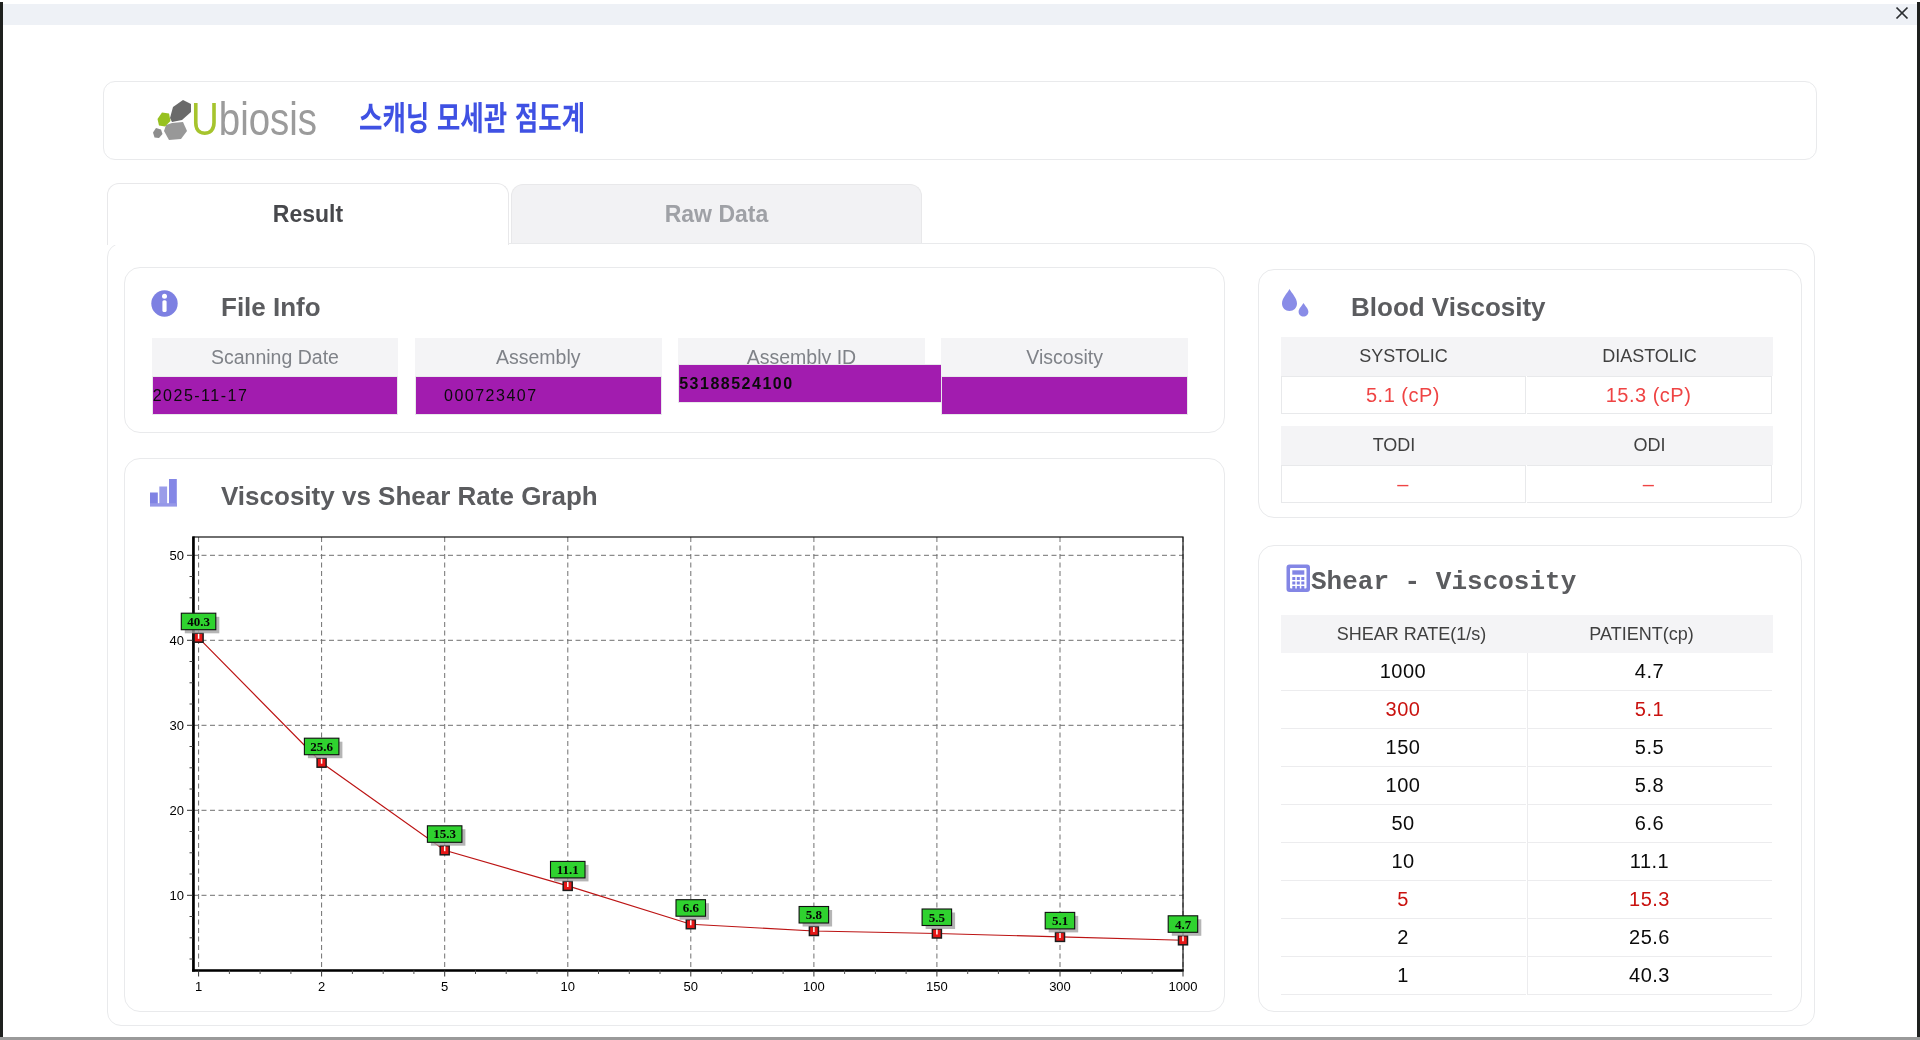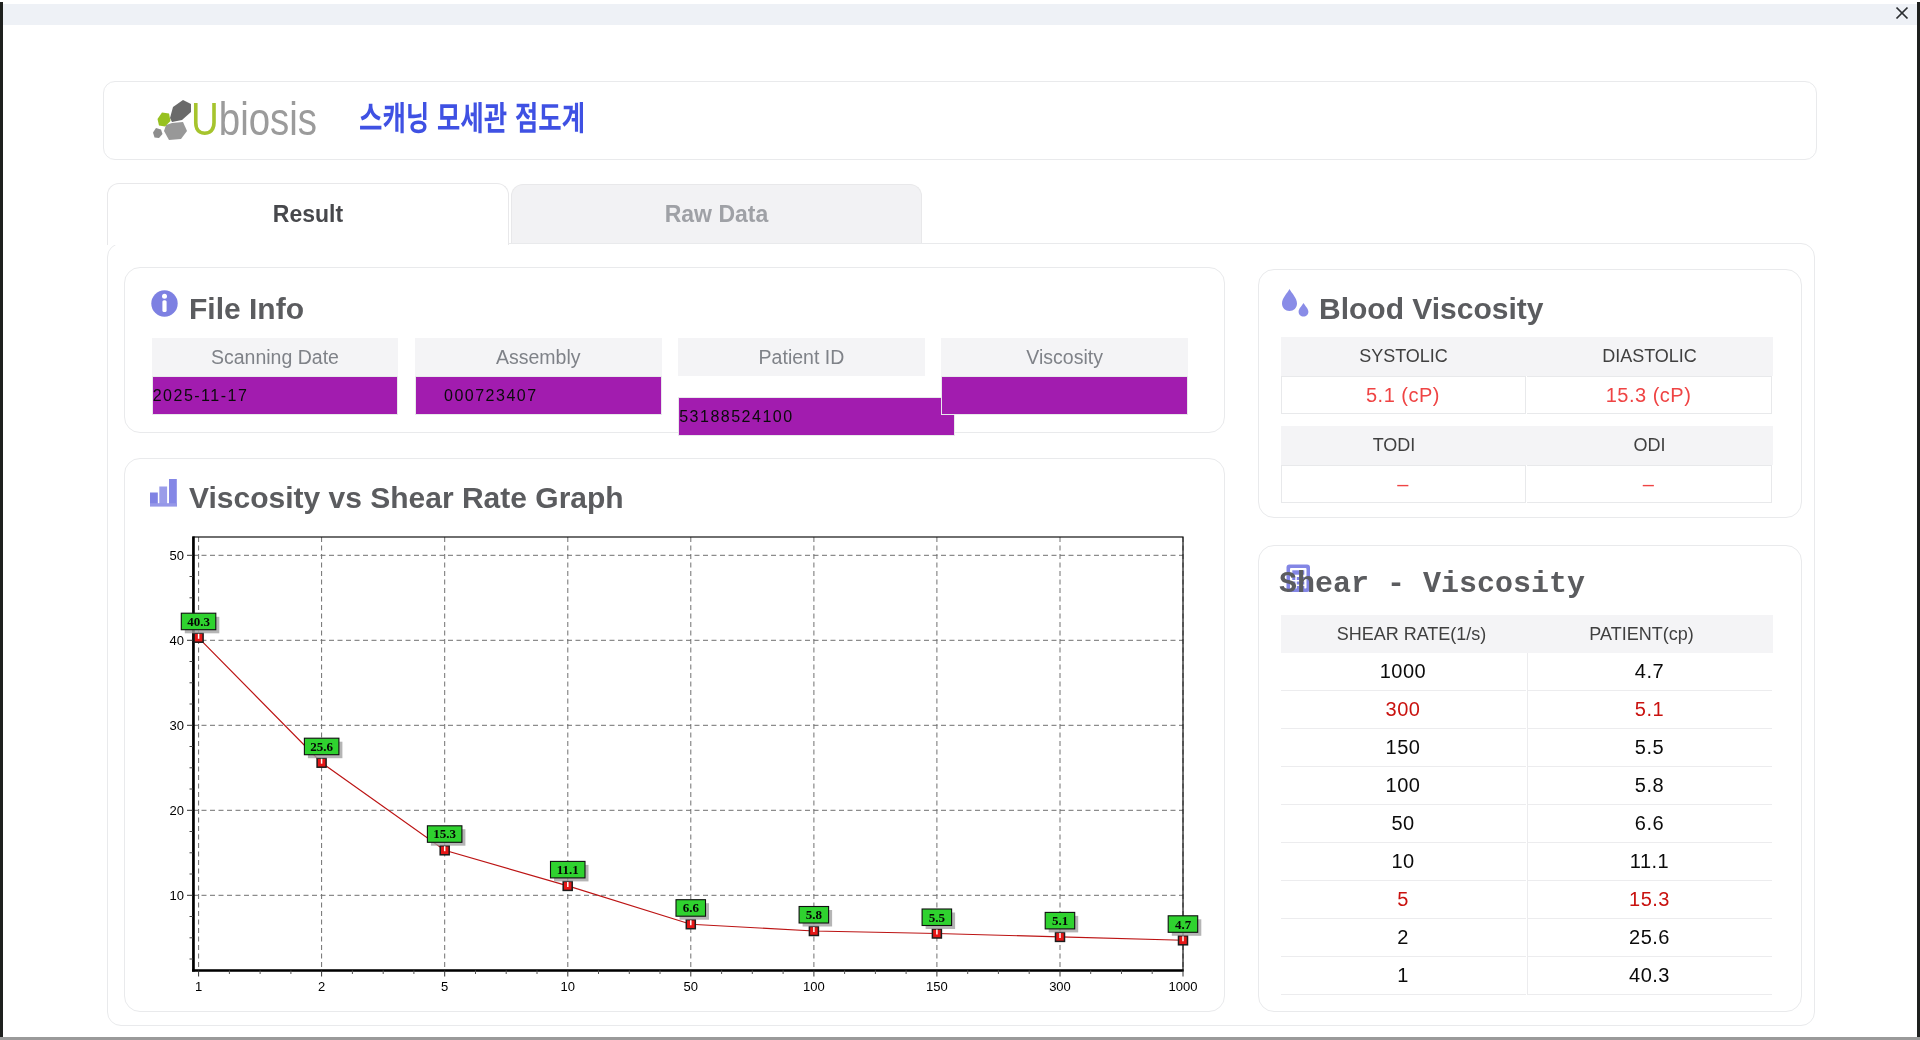--- a/index.html
+++ b/index.html
@@ -1,18 +1,18 @@
 <!DOCTYPE html>
 <html><head><meta charset="utf-8">
 <style>
 * { margin:0; padding:0; box-sizing:border-box; }
 html,body { width:1920px; height:1040px; background:#fff; font-family:"Liberation Sans",sans-serif; overflow:hidden; position:relative; }
 .abs { position:absolute; }
 .card { position:absolute; background:#fff; border:1px solid #e9eaec; border-radius:14px; }
-.sect-title { position:absolute; font-weight:bold; font-size:30px; color:#5b5c5f; }
+.sect-title { position:absolute; font-weight:bold; font-size:26px; color:#5b5c5f;margin-left:32px; }
 .fih { position:absolute; height:38.5px; background:#f4f4f6; color:#7f8288; font-size:19.5px; line-height:38.5px; text-align:center; }
 .fiv { position:absolute; height:38.5px; background:#a21caf; border:1px solid #e8e9eb; color:#0b0b0b; font-size:16px; line-height:37px; text-align:left; letter-spacing:1.5px; }
 .bvh { position:absolute; background:#f4f4f6; }
 .bvht { position:absolute; color:#404040; font-size:18px; text-align:center; line-height:39px; }
 .bvv { position:absolute; background:#fff; border:1px solid #e8e9eb; color:#ef4444; font-size:20px; text-align:center; line-height:37px; letter-spacing:0.5px; }
 .shc { position:absolute; border-bottom:1px solid #ececee; color:#0b0b0b; font-size:20px; text-align:center; line-height:37px; letter-spacing:0.5px; background:#fff; }
 .shc.red { color:#c9120f; }
 </style></head>
 <body>
 
@@ -47,22 +47,22 @@
 <svg width="27" height="27" viewBox="0 0 27 27" style="position:absolute;left:151px;top:290px;">
 <circle cx="13.5" cy="13.5" r="13.2" fill="#7d80e2"></circle>
 <rect x="11.4" y="10.2" width="4.2" height="11.8" rx="1.6" fill="#fff"></rect>
 <circle cx="13.5" cy="6.3" r="2.5" fill="#fff"></circle>
 </svg>
 <div class="sect-title" style="left:189px;top:292px;">File Info</div>
 <div class="fih" style="left:151.7px;top:337.5px;width:246.5px;">Scanning Date</div>
 <div class="fiv" style="left:151.7px;top:376px;width:246.5px;">2025-11-17</div>
 <div class="fih" style="left:415.0px;top:337.5px;width:246.5px;">Assembly</div>
 <div class="fiv" style="left:415.0px;top:376px;width:246.5px;padding-left:28px;">000723407</div>
-<div class="fih" style="left:678.2px;top:337.5px;width:246.5px;">Patient ID</div>
-<div class="fiv" style="left:678.2px;top:397px;width:277px;">53188524100</div>
+<div class="fih" style="left:678.2px;top:337.5px;width:246.5px;">Assembly ID</div>
+<div class="fiv" style="left:678.2px;top:364px;width:277px;font-weight:bold;">53188524100</div>
 <div class="fih" style="left:941.4px;top:337.5px;width:246.5px;">Viscosity</div>
 <div class="fiv" style="left:941.4px;top:376px;width:246.5px;"></div>
 
 <div class="card" style="left:124px;top:458px;width:1101px;height:554px;border-radius:16px;"></div>
 <svg width="30" height="30" viewBox="0 0 30 30" style="position:absolute;left:149px;top:478px;">
 <rect x="1" y="14.5" width="7.8" height="12.5" fill="#7f82e3"></rect>
 <rect x="10.3" y="8.5" width="7.8" height="18.5" fill="#9a9ce9"></rect>
 <rect x="20" y="1" width="7.8" height="26" fill="#8487e6"></rect>
 <rect x="1" y="25.2" width="27" height="3.4" fill="#9597e8"></rect>
 </svg>

